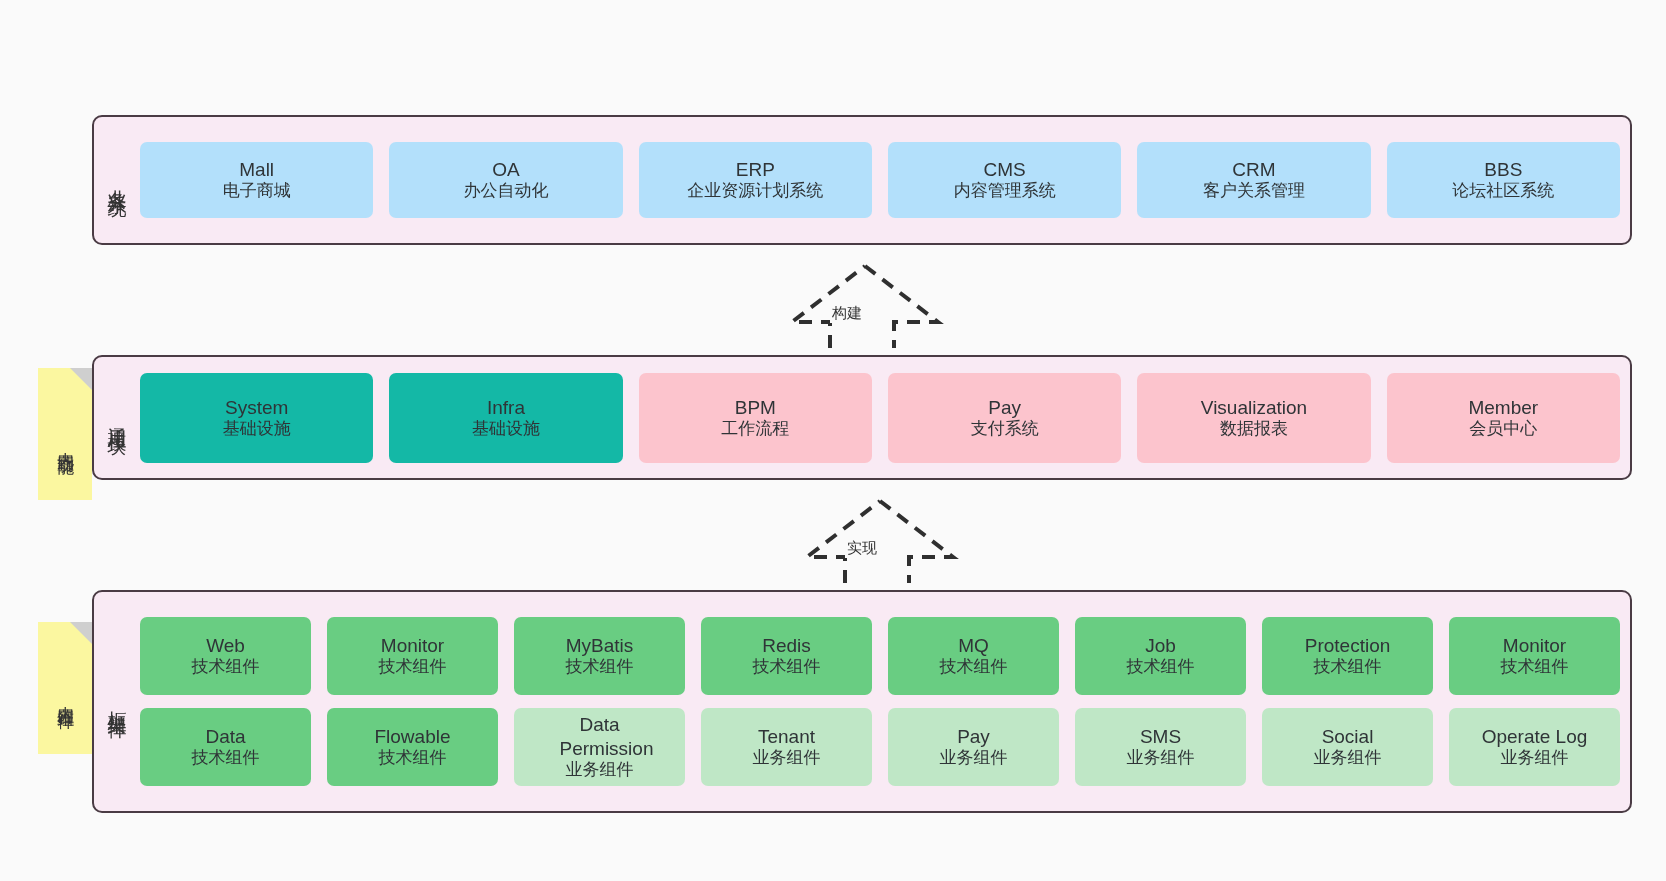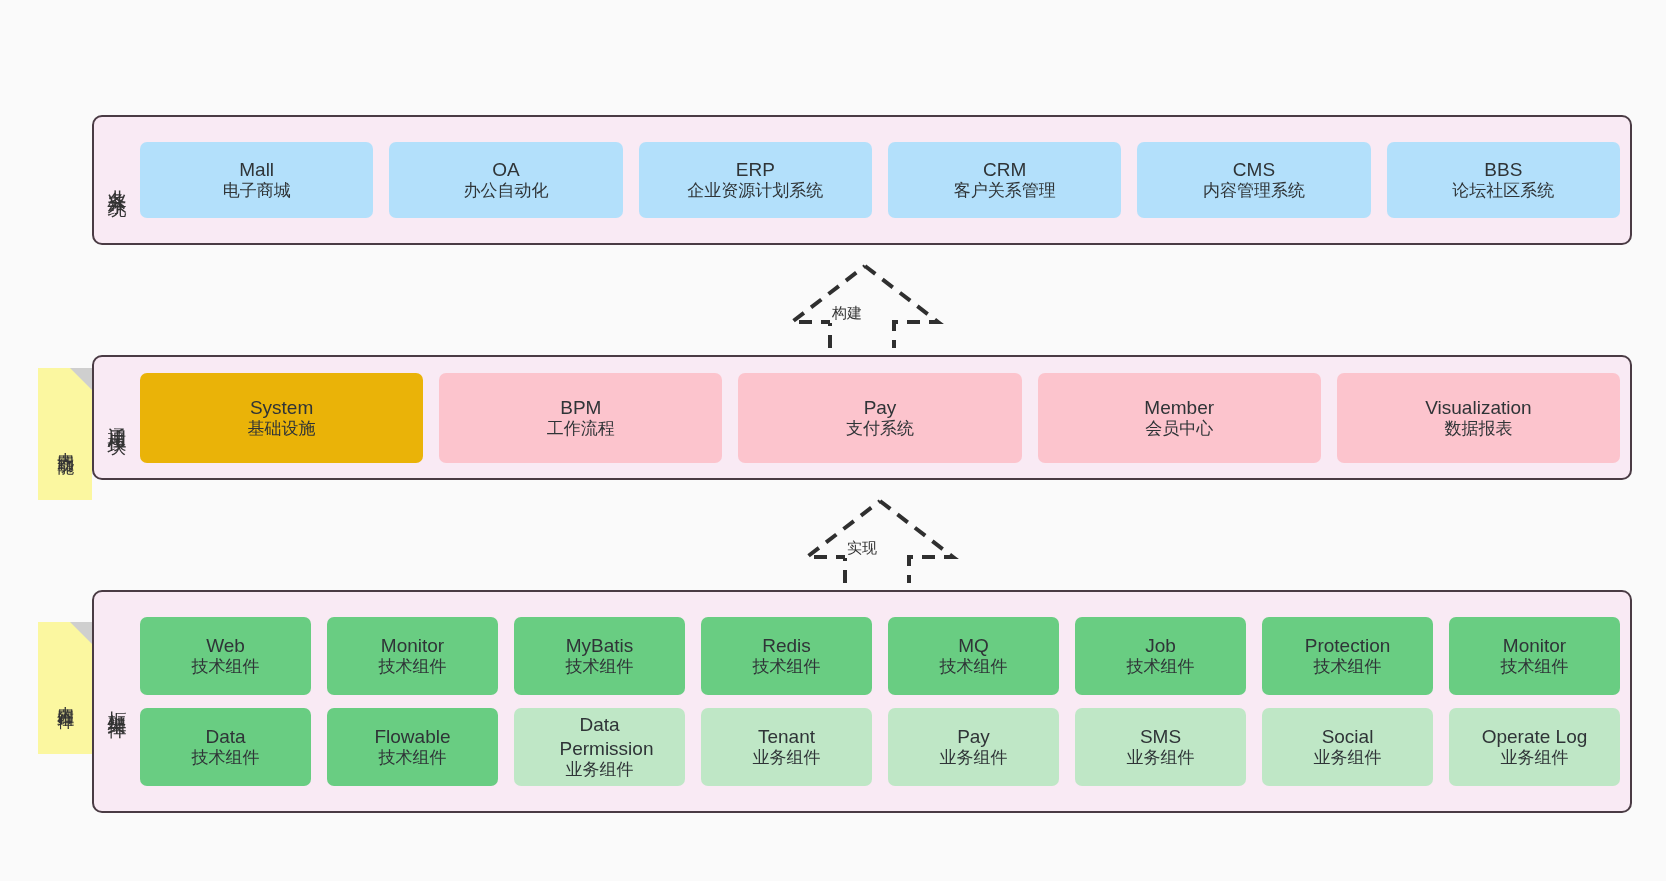--- a/index.html
+++ b/index.html
@@ -81,21 +81,21 @@
   .card .c-title {
     font-size: 19px;
     color: #2f3437;
   }
   .card .c-sub {
     font-size: 17px;
     color: #2f3437;
   }
 
   .card.blue   { background: #b3e0fb; }
-  .card.red    { background: #eab308; }
+  .card.red    { background: #14b8a6; }
   .card.pink   { background: #fcc4cd; }
   .card.green  { background: #69cd82; }
   .card.lgreen { background: #bfe7c6; }
 
   
   .row-biz    { height: 76px; }
   .row-common { height: 90px; }
   .row-frame  { height: 78px; justify-content: center; }
 
   
@@ -153,26 +153,26 @@
         </div>
         <div class="card blue">
           <div class="c-title">OA</div>
           <div class="c-sub">办公自动化</div>
         </div>
         <div class="card blue">
           <div class="c-title">ERP</div>
           <div class="c-sub">企业资源计划系统</div>
         </div>
         <div class="card blue">
+          <div class="c-title">CMS</div>
+          <div class="c-sub">内容管理系统</div>
+        </div>
+        <div class="card blue">
           <div class="c-title">CRM</div>
           <div class="c-sub">客户关系管理</div>
-        </div>
-        <div class="card blue">
-          <div class="c-title">CMS</div>
-          <div class="c-sub">内容管理系统</div>
         </div>
         <div class="card blue">
           <div class="c-title">BBS</div>
           <div class="c-sub">论坛社区系统</div>
         </div>
       </div>
     </div>
   </div>
 
   <div class="arrow-group" style="left:790px; top:262px; width:150px; height:88px;">
@@ -189,35 +189,39 @@
   </div>
 
   <div class="section" style="left:92px; top:355px; width:1540px; height:125px;">
     <div class="section-label">通用模块</div>
     <div class="section-body">
       <div class="card-row row-common">
         <div class="card red">
           <div class="c-title">System</div>
           <div class="c-sub">基础设施</div>
         </div>
+        <div class="card red">
+          <div class="c-title">Infra</div>
+          <div class="c-sub">基础设施</div>
+        </div>
         <div class="card pink">
           <div class="c-title">BPM</div>
           <div class="c-sub">工作流程</div>
         </div>
         <div class="card pink">
           <div class="c-title">Pay</div>
           <div class="c-sub">支付系统</div>
         </div>
         <div class="card pink">
+          <div class="c-title">Visualization</div>
+          <div class="c-sub">数据报表</div>
+        </div>
+        <div class="card pink">
           <div class="c-title">Member</div>
           <div class="c-sub">会员中心</div>
-        </div>
-        <div class="card pink">
-          <div class="c-title">Visualization</div>
-          <div class="c-sub">数据报表</div>
         </div>
       </div>
     </div>
   </div>
 
   <div class="arrow-group" style="left:805px; top:497px; width:150px; height:88px;">
     <svg width="150" height="88" viewBox="0 0 150 88">
       <path d="M 75 4 L 148 60 L 104 60 L 104 86 M 40 86 L 40 60 L 2 60 L 75 4" fill="none" stroke="#2f2f2f" stroke-width="4" stroke-dasharray="13,9" stroke-linecap="butt" stroke-linejoin="miter"></path>
     </svg>
     <div class="arrow-label" style="left:40px; top:42px;">实现</div>

